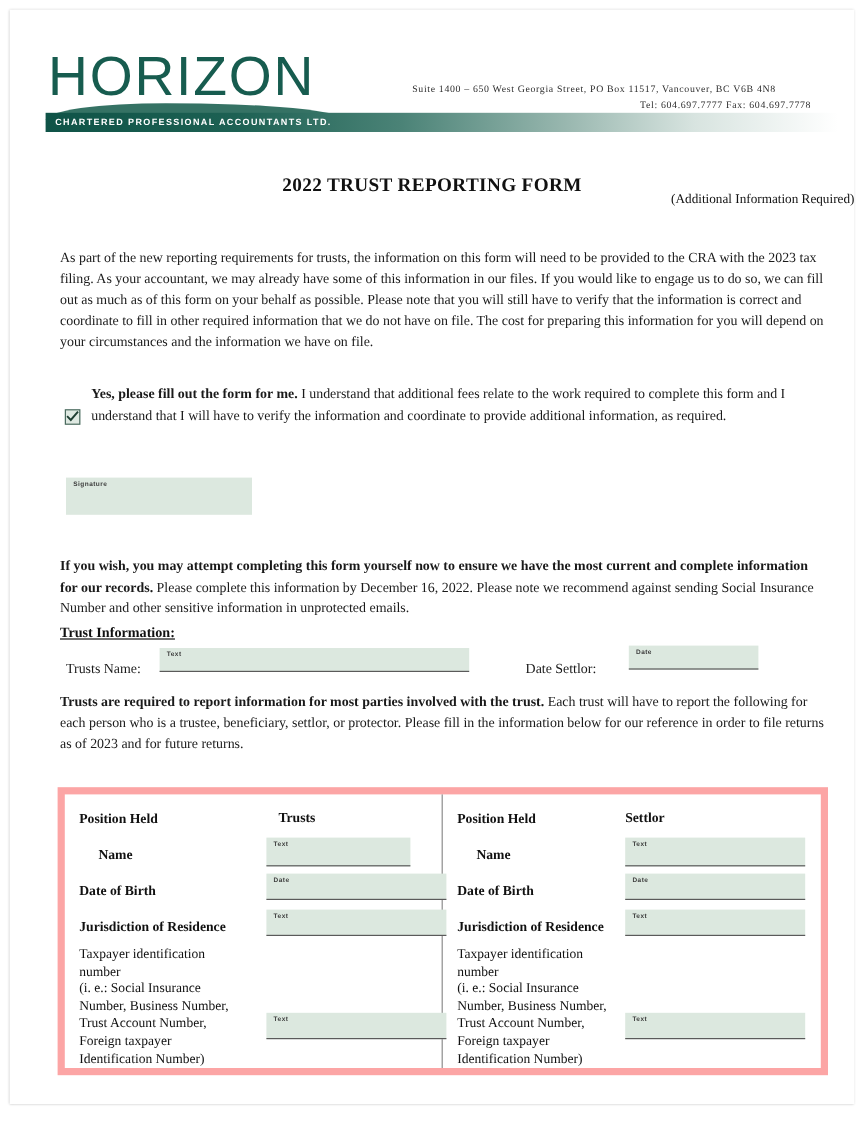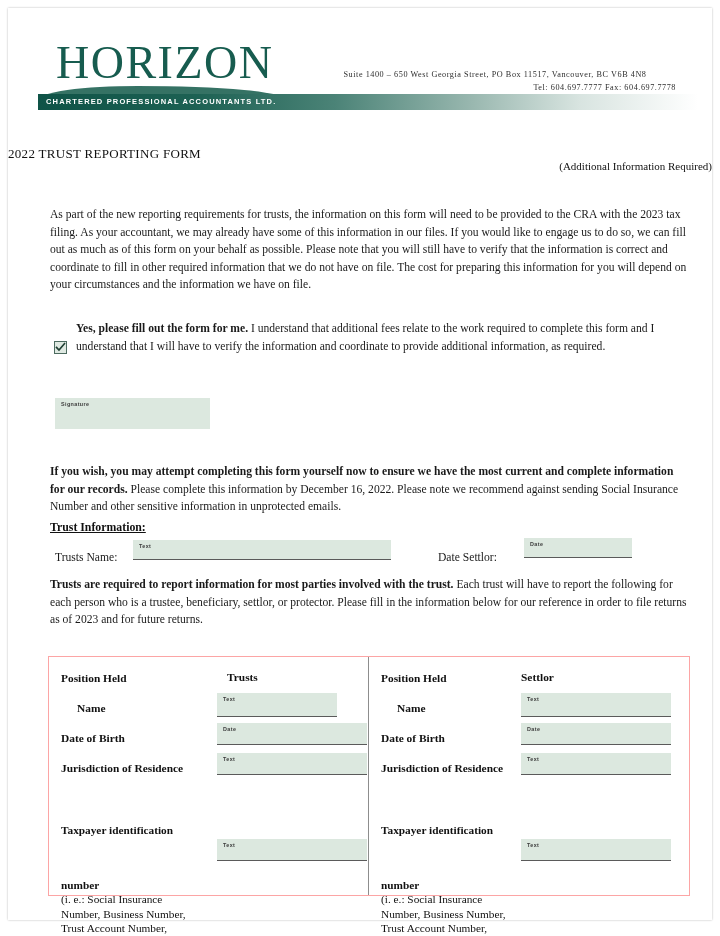--- a/index.html
+++ b/index.html
@@ -34,23 +34,23 @@
   
   .letterhead {
     position: absolute;
     left: 0;
     top: 0;
     width: 704px;
     height: 112px;
   }
   .logo-word {
     position: absolute;
-    left: 48px;
+    left: 32px;
     top: 32px;
-    font-family: Liberation Serif, serif;
+    font-family: Liberation Sans, sans-serif;
     font-size: 46px;
     letter-spacing: 1.5px;
     color: #175c4f;
     font-weight: 400;
     line-height: 1;
   }
   .logo-swoosh {
     position: absolute;
     left: 30px;
     top: 78px;
@@ -95,22 +95,23 @@
     text-align: right;
     padding-right: 6px;
   }
 
   
   .doc-title {
     position: absolute;
     left: 0;
     top: 138px;
     width: 704px;
-    font-size: 13px;
-    font-weight: normal;
+    text-align: center;
+    font-size: 16px;
+    font-weight: bold;
     letter-spacing: 0.3px;
     color: #111;
   }
   .doc-subtitle {
     position: absolute;
     left: 0;
     top: 152px;
     width: 704px;
     text-align: right;
     font-size: 11px;
@@ -219,21 +220,21 @@
     color: #111;
   }
 
   
   .party-table {
     position: absolute;
     left: 40px;
     top: 648px;
     width: 642px;
     height: 240px;
-    border: 1px solid #fca5a5;
+    border: 6px solid #fca5a5;
     display: flex;
     box-sizing: border-box;
     background: #ffffff;
   }
   .party-col {
     position: relative;
     width: 50%;
     box-sizing: border-box;
     padding: 0;
   }
@@ -263,21 +264,21 @@
 
   .tin-block {
     position: absolute;
     left: 12px;
     top: 126px;
     width: 160px;
     font-size: 11.3px;
     line-height: 14.6px;
     color: #111;
   }
-  .tin-block .hdr { font-weight: bold; margin-top: 40px; }
+  .tin-block .hdr { font-weight: normal; }
 
   .col-field {
     position: absolute;
     background: #dce8df;
     border-bottom: 1.5px solid #5a5a5a;
     box-sizing: border-box;
   }
   .col-field .ph {
     position: absolute;
     left: 6px;

